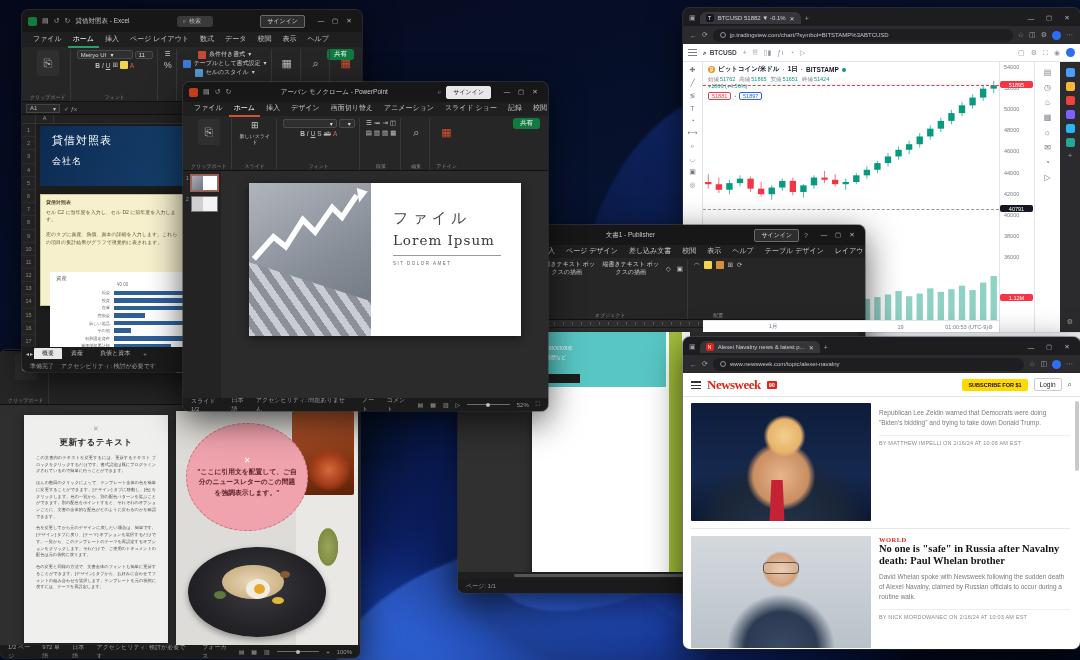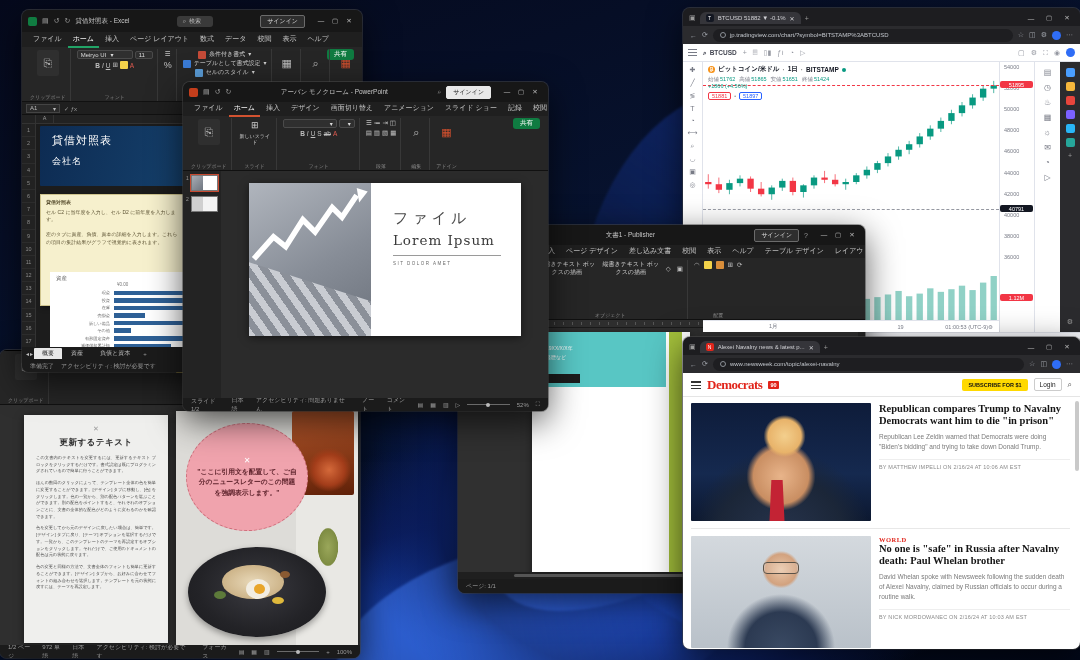--- a/index.html
+++ b/index.html
@@ -931,31 +931,30 @@
         <span class="siteic"></span>
         <span>www.newsweek.com/topic/alexei-navalny</span>
       </span>
       <span class="i i-star"></span>
       <span class="i">◫</span>
       <span class="profile"></span>
       <span class="i i-more"></span>
     </div>
     <div class="nwheader">
       <span class="nburger"></span>
-      <span class="nwlogo">Democrats</span>
+      <span class="nwlogo">Newsweek</span>
       <span class="nwbadge">90</span>
       <span class="subbtn">SUBSCRIBE FOR $1</span>
       <span class="loginbtn">Login</span>
       <span class="nwsearch i i-search"></span>
     </div>
     <div class="nwbody">
       <div class="article">
         <div class="aimg trump"></div>
         <div class="acol">
-          <div class="headline">Republican compares Trump to Navalny Democrats want him to die "in prison"</div>
           <div class="summary">Republican Lee Zeldin warned that Democrats were doing "Biden's bidding" and trying to take down Donald Trump.</div>
           <div class="byline">BY MATTHEW IMPELLI ON 2/16/24 AT 10:06 AM EST</div>
         </div>
       </div>
       <div class="adiv"></div>
       <div class="article">
         <div class="aimg whelan" style="height:112px"></div>
         <div class="acol">
           <div class="kicker">WORLD</div>
           <div class="headline">No one is "safe" in Russia after Navalny death: Paul Whelan brother</div>

